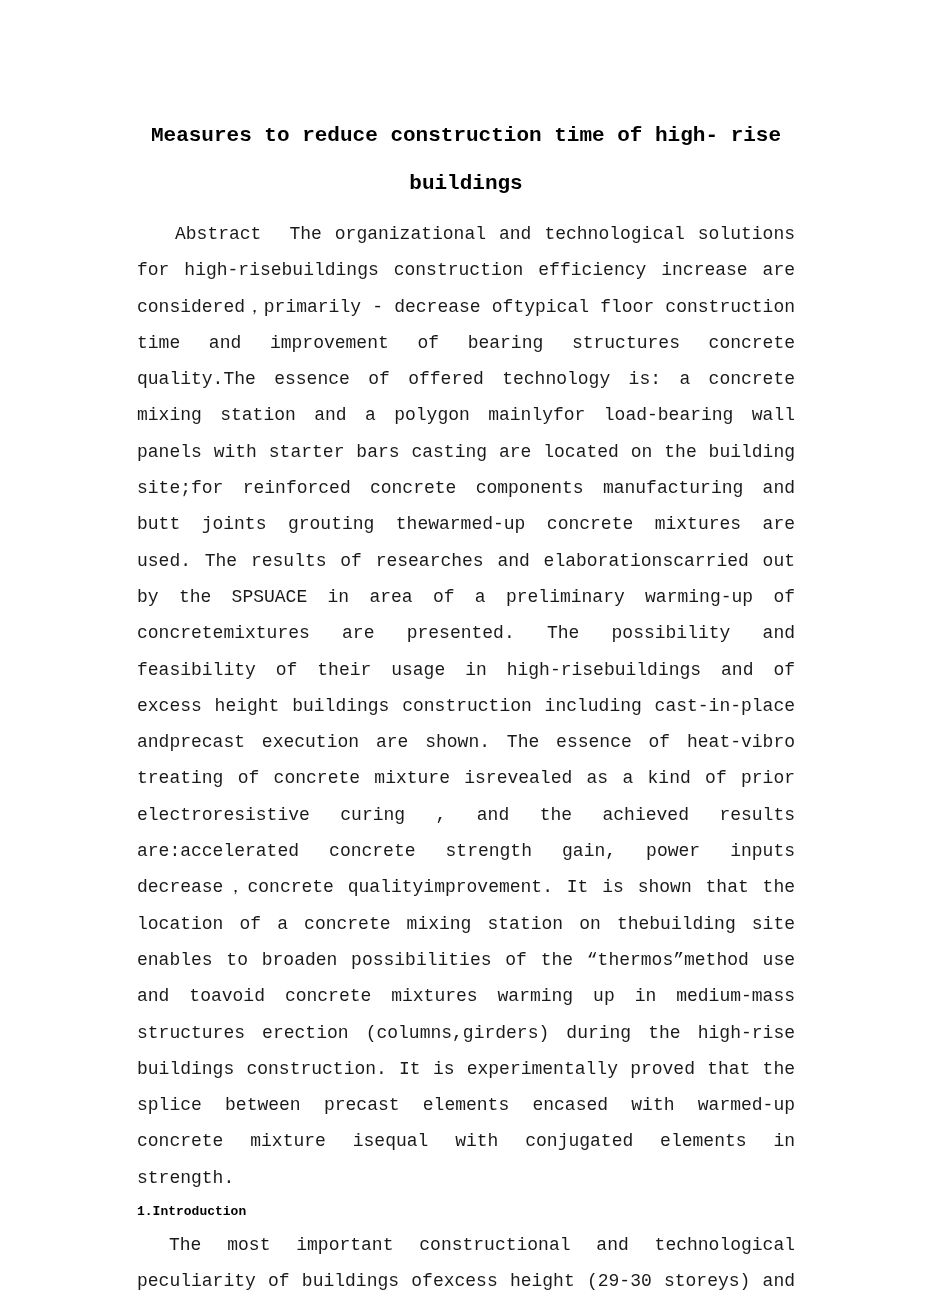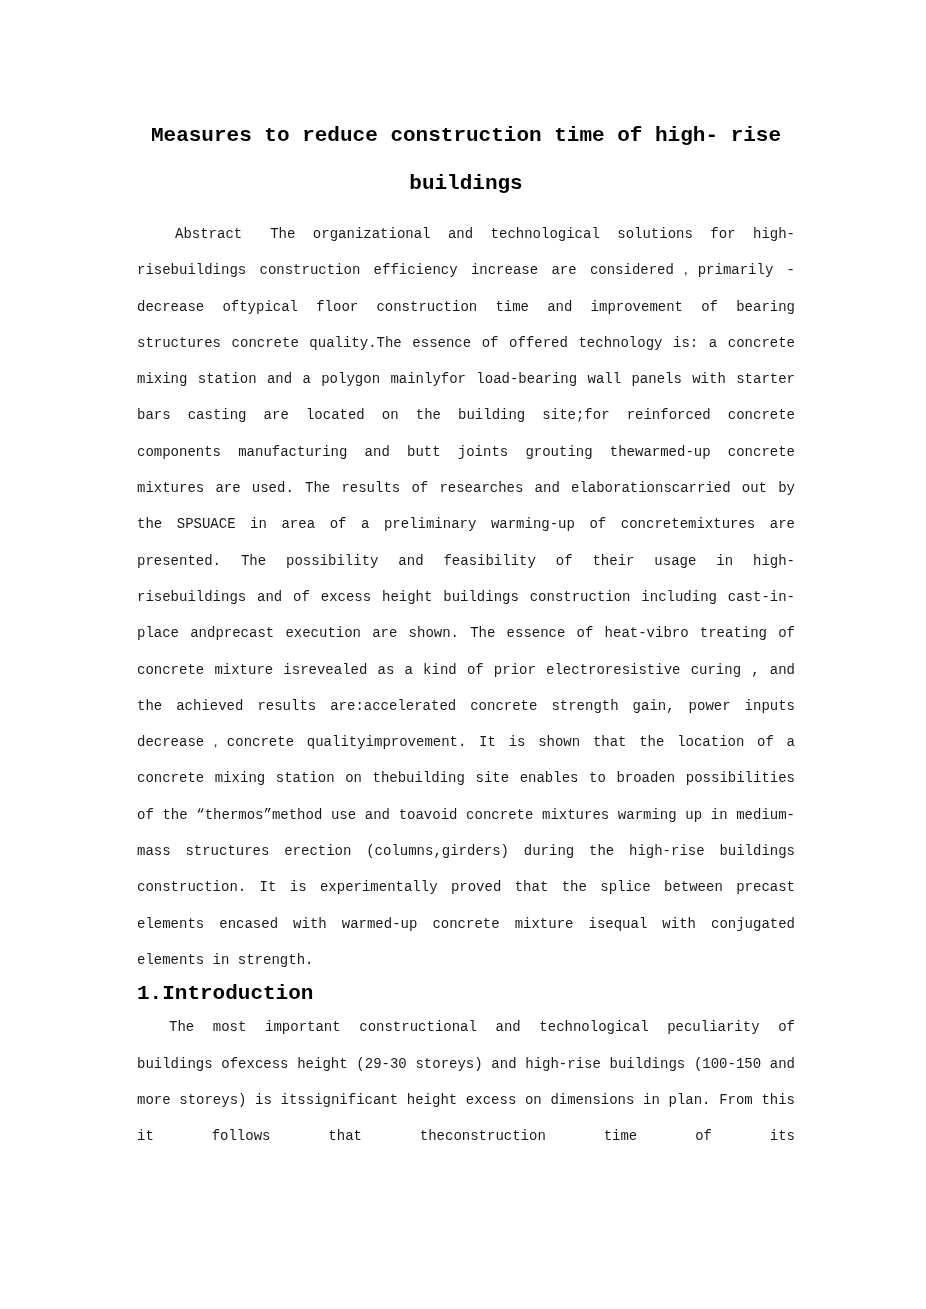--- a/index.html
+++ b/index.html
@@ -25,38 +25,38 @@
   .doc-title {
     margin: 104px 0 8px 0;
     font-size: 21px;
     font-weight: bold;
     line-height: 48px;
     text-align: center;
     color: #000000;
     letter-spacing: 0;
   }
   .body-text {
-    font-size: 14px;
+    font-size: 18px;
     line-height: 36.3px;
     text-align: justify;
     margin: 0;
   }
   .abstract-para {
     text-indent: 38px;
   }
   .abstract-label {
     white-space: pre;
   }
   .label-gap {
     display: inline-block;
     width: 28px;
   }
   .section-heading {
     margin: 0;
-    font-size: 21px;
+    font-size: 13px;
     font-weight: bold;
     line-height: 31px;
     color: #000000;
     text-align: left;
   }
   .intro-para {
     text-indent: 32px;
     text-align-last: justify;
   }
 </style>

